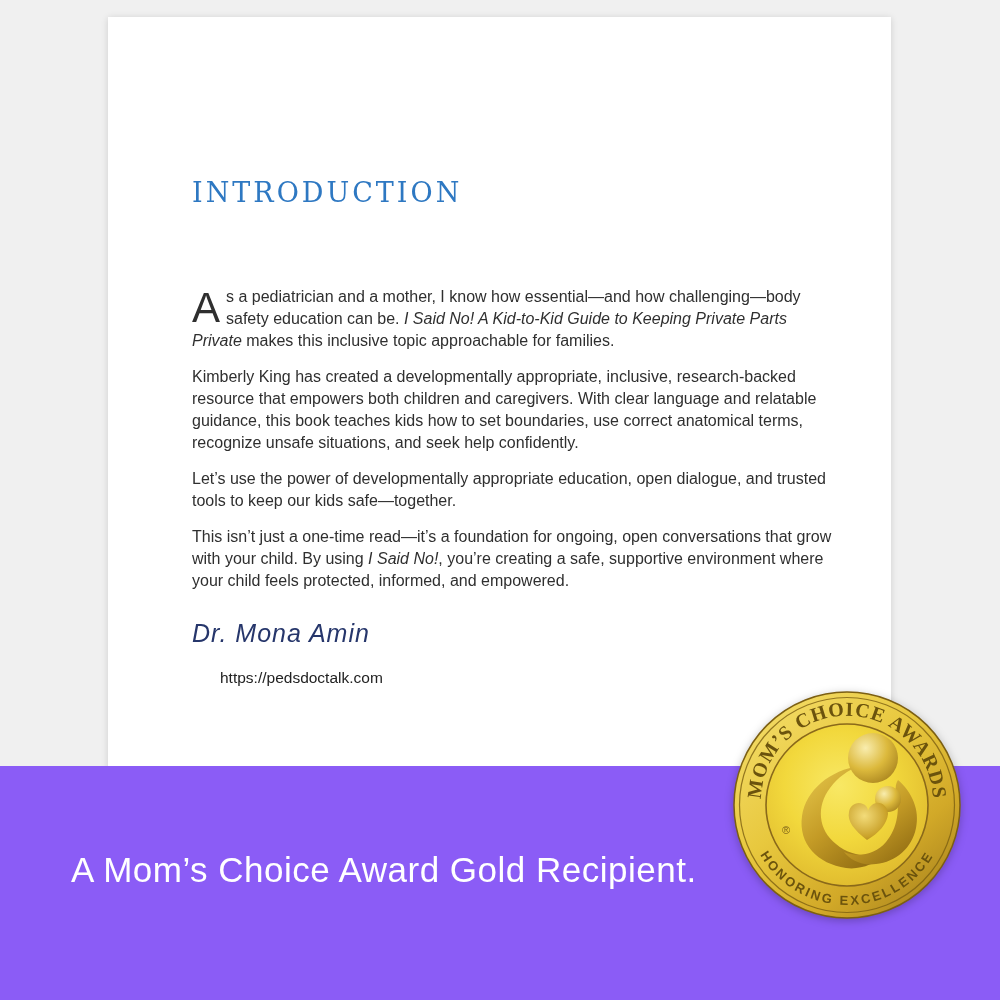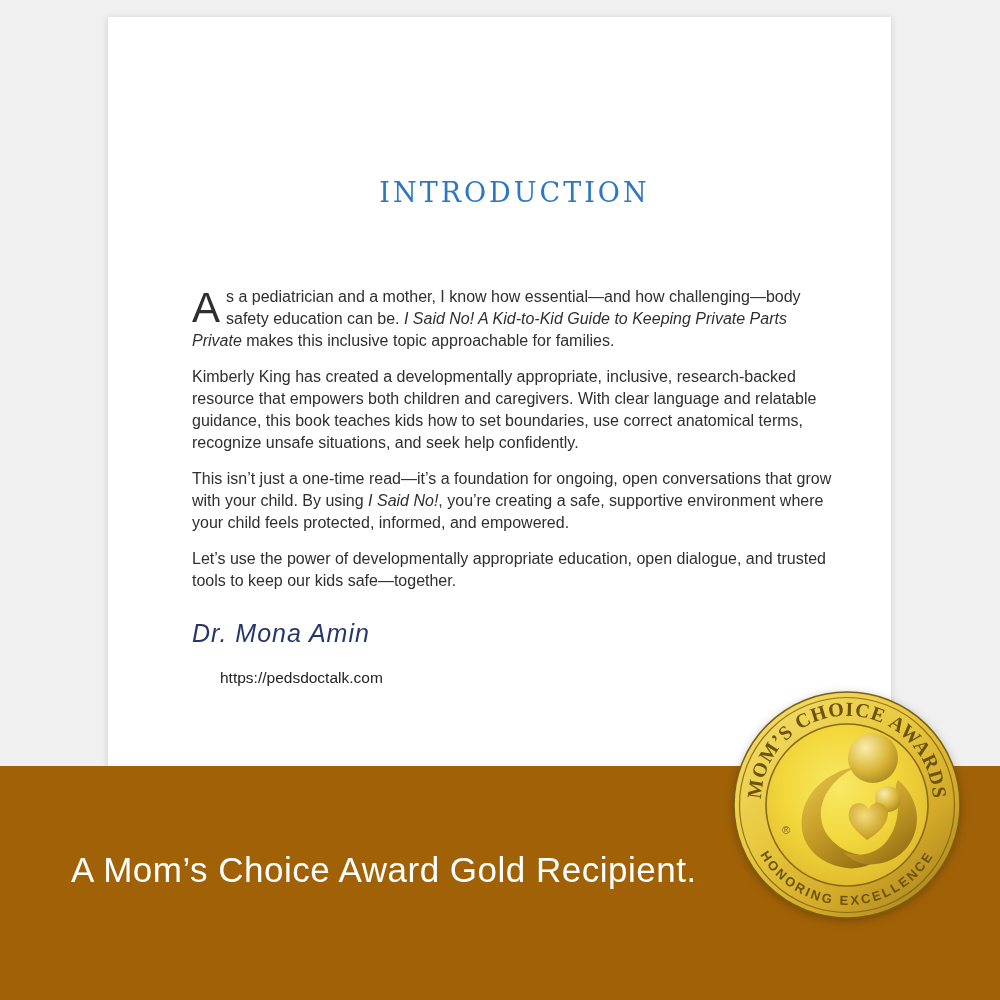--- a/index.html
+++ b/index.html
@@ -26,21 +26,21 @@
     width: 783px;
     height: 760px;
     background: #ffffff;
     box-shadow: 0 1px 7px rgba(0,0,0,0.14);
     z-index: 1;
     box-sizing: border-box;
     padding: 0 54px 0 84px;
   }
   .page-title {
     margin: 160px 0 78px 0;
-    text-align: center;
+    text-align: left;
     font-family: "DejaVu Serif", serif;
     font-weight: 400;
     font-size: 27px;
     letter-spacing: 3px;
     color: #2e78c2;
   }
   .body-text {
     width: 645px;
     color: #2f2f2f;
     font-size: 16px;
@@ -71,21 +71,21 @@
     color: #222222;
     margin-left: 28px;
   }
   
   .banner {
     position: absolute;
     left: 0;
     top: 766px;
     width: 1000px;
     height: 234px;
-    background: #a16207;
+    background: #8b5cf6;
     z-index: 2;
   }
   .banner-text {
     position: absolute;
     left: 71px;
     top: 84px;
     color: #ffffff;
     font-size: 35px;
     letter-spacing: 0.5px;
     white-space: nowrap;
@@ -126,23 +126,23 @@
 <div class="canvas">
 
   <div class="page">
     <h1 class="page-title">INTRODUCTION</h1>
 
     <div class="body-text">
       <p><span class="dropcap">A</span><span>s a pediatrician and a mother, I know how essential—and how challenging—body safety education can be. </span><em>I Said No! A Kid-to-Kid Guide to Keeping Private Parts Private</em><span> makes this inclusive topic approachable for families.</span></p>
 
       <p>Kimberly King has created a developmentally appropriate, inclusive, research-backed resource that empowers both children and caregivers. With clear language and relatable guidance, this book teaches kids how to set boundaries, use correct anatomical terms, recognize unsafe situations, and seek help confidently.</p>
 
+      <p>Let’s use the power of developmentally appropriate education, open dialogue, and trusted tools to keep our kids safe—together.</p>
+
       <p><span>This isn’t just a one-time read—it’s a foundation for ongoing, open conversations that grow with your child. By using </span><em>I Said No!</em><span>, you’re creating a safe, supportive environment where your child feels protected, informed, and empowered.</span></p>
-
-      <p>Let’s use the power of developmentally appropriate education, open dialogue, and trusted tools to keep our kids safe—together.</p>
     </div>
 
     <div class="signature">Dr. Mona Amin</div>
 
     <div class="website">https://pedsdoctalk.com</div>
   </div>
 
   <div class="banner">
     <div class="banner-text">A Mom’s Choice Award Gold Recipient.</div>
   </div>

